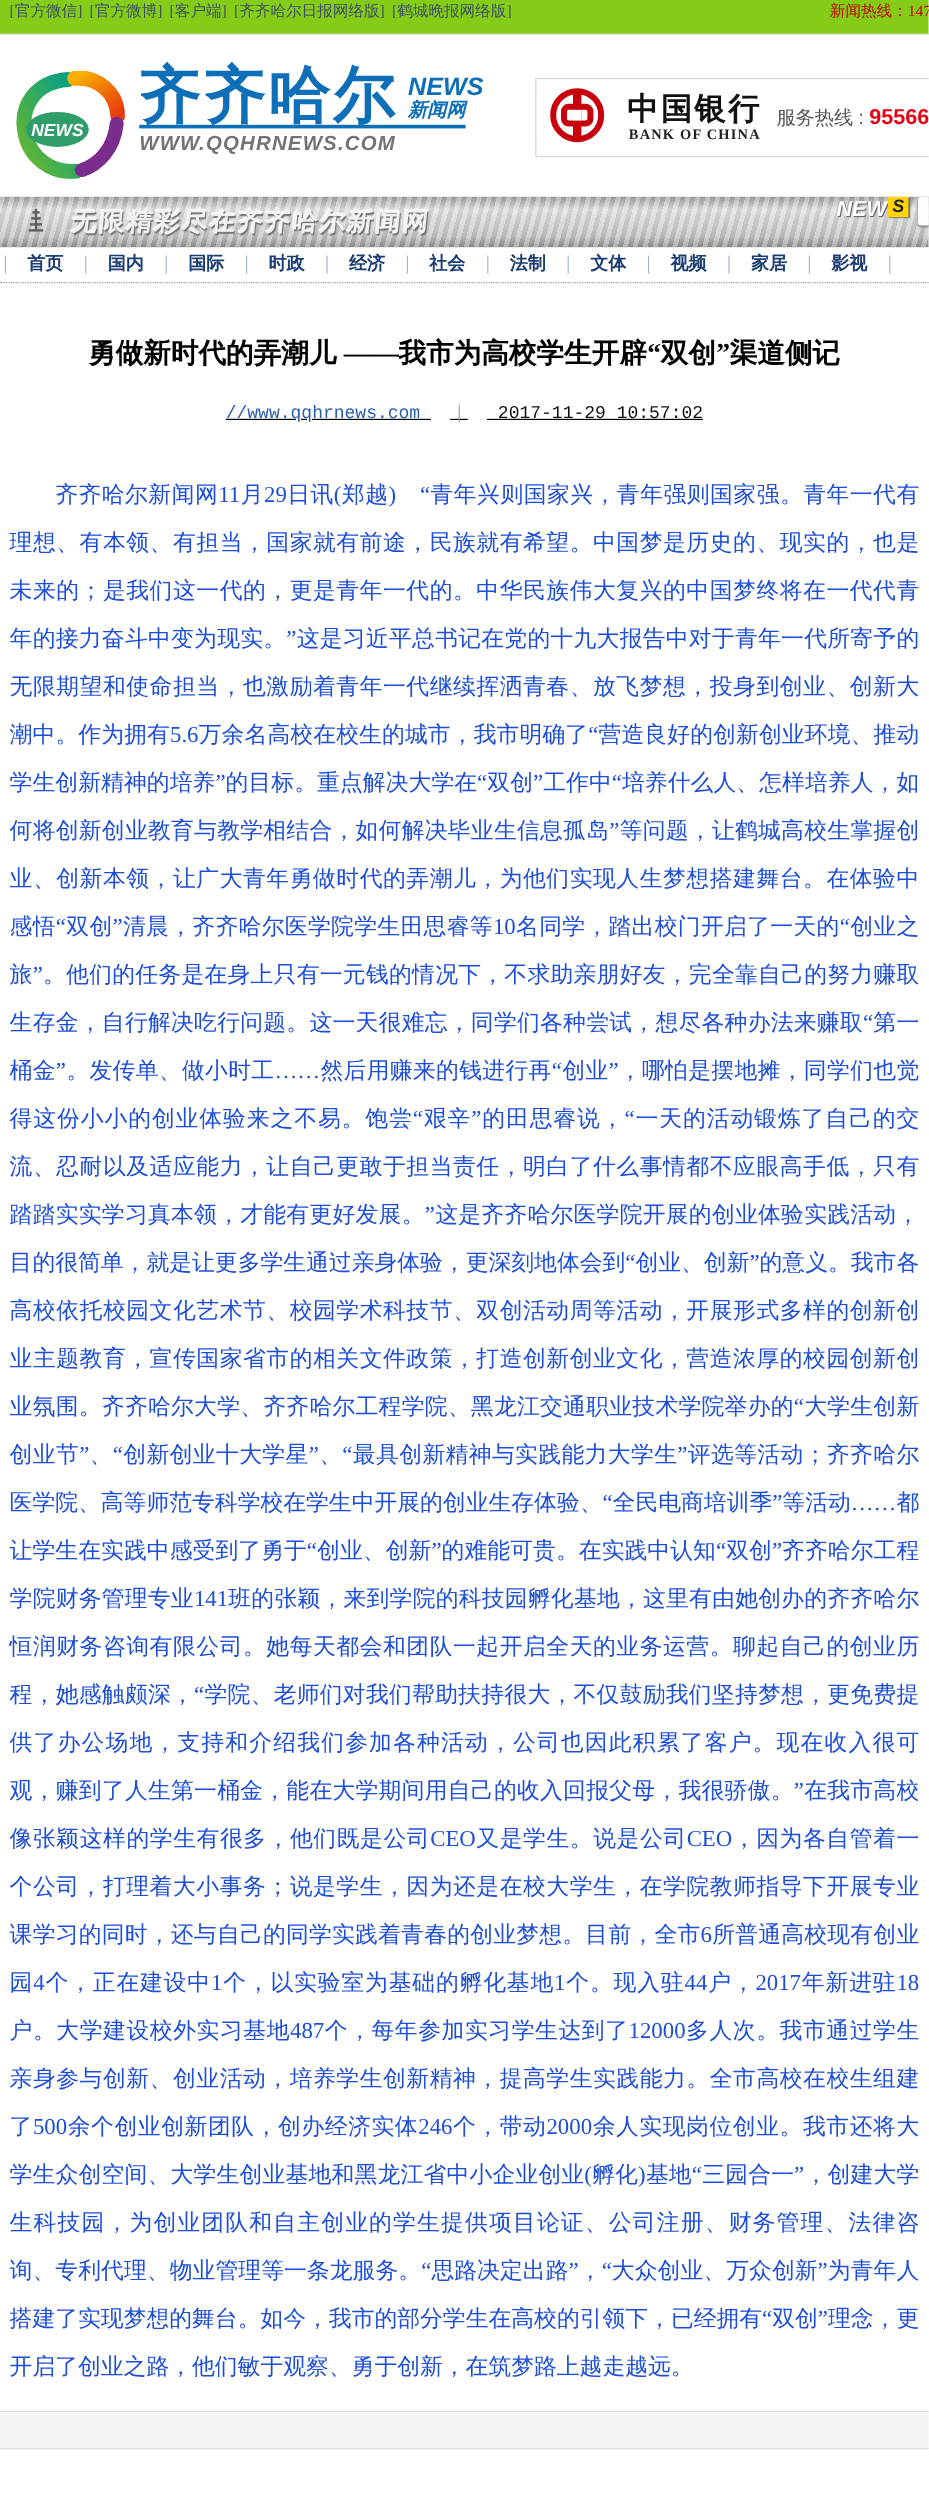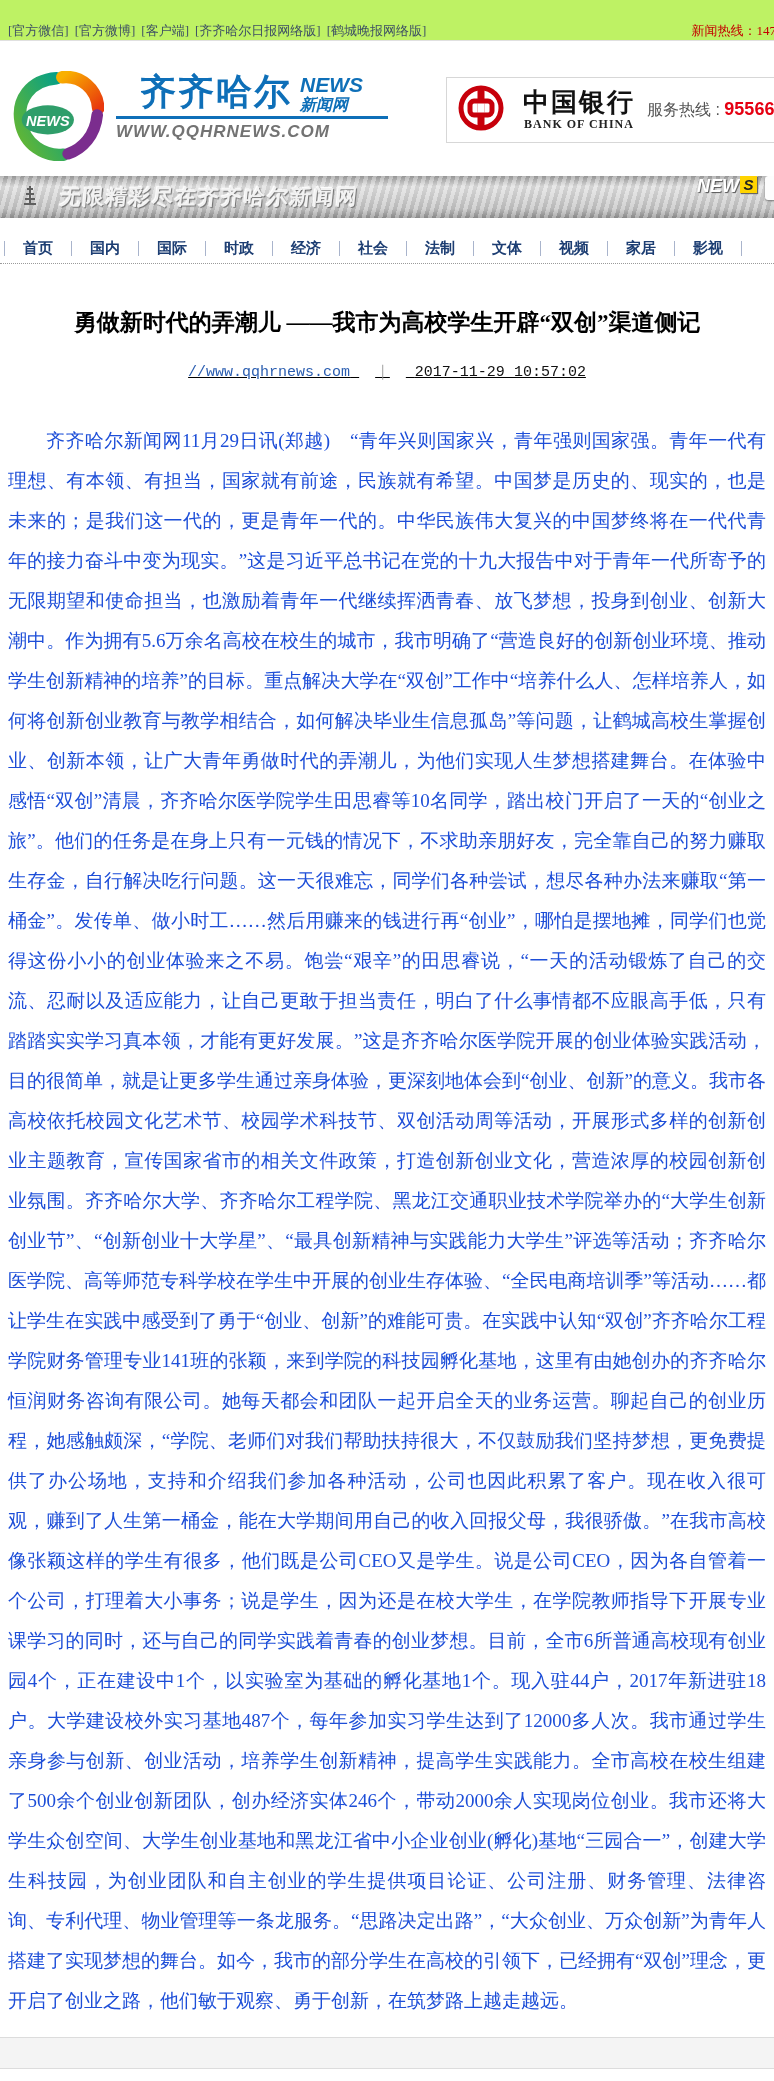--- a/index.html
+++ b/index.html
@@ -1,32 +1,32 @@
 <!DOCTYPE html>
 <html><head>
 <meta charset="utf-8">
 <style>
   html,body{margin:0;padding:0;background:#fff;}
   .page{width:774px;height:2081px;overflow:hidden;position:relative;background:#fff;
         font-family:"Liberation Serif","DejaVu Serif",serif;}
 
   
-  .topbar{height:28px;background:#bef264;border-bottom:1px solid #e0e0e0;
-          display:flex;justify-content:space-between;align-items:flex-end;padding:12px 6px 0 8px;}
+  .topbar{height:28px;background:#84cc16;border-bottom:1px solid #e0e0e0;
+          display:flex;justify-content:space-between;align-items:flex-start;padding:0 6px 0 8px;}
   .topbar-links{display:flex;gap:6px;font-size:13px;color:#3e5064;}
   .topbar-links a{color:#3e5064;text-decoration:none;white-space:nowrap;}
   .hotline{color:#c40000;font-size:13px;white-space:nowrap;margin-right:-8px;}
 
   
   .header{height:135px;position:relative;background:#fff;}
   .logo{position:absolute;left:12px;top:30px;display:flex;align-items:flex-start;cursor:pointer;}
   .logo-text{margin-left:12px;}
   .logo-row1{display:flex;align-items:flex-end;}
   .logo-main{font-family:"Liberation Sans","DejaVu Sans",sans-serif;font-weight:bold;
-             font-size:36px;line-height:42px;color:#0e6fb8;letter-spacing:2px;margin-left:24px;}
+             font-size:52px;line-height:42px;color:#0e6fb8;letter-spacing:2px;}
   .logo-side{margin-left:8px;display:flex;flex-direction:column;line-height:1;
              font-family:"Liberation Sans","DejaVu Sans",sans-serif;color:#0e6fb8;
              font-style:italic;font-weight:bold;}
   .logo-news{font-size:21px;}
   .logo-suffix{font-size:16px;margin-top:2px;}
   .logo-rule{height:3px;background:#0e6fb8;margin-top:3px;width:272px;}
   .logo-url{font-family:"Liberation Sans","DejaVu Sans",sans-serif;font-style:italic;font-weight:bold;
             font-size:17px;color:#737373;letter-spacing:1px;margin-top:3px;}
 
   .boc-ad{position:absolute;right:-28px;top:36px;width:334px;height:64px;border:1px solid #d7d7d7;
@@ -50,21 +50,21 @@
   .banner-right{position:absolute;right:2px;top:0;height:100%;display:flex;align-items:flex-start;z-index:1;}
   .bn-new{font-family:"Liberation Sans","DejaVu Sans",sans-serif;font-style:italic;font-weight:bold;
           font-size:18px;color:#fff;text-shadow:1px 1px 1px #555;}
   .bn-s{display:inline-block;width:17px;height:17px;background:#ffd400;color:#222;font-weight:bold;
         font-style:italic;font-size:15px;line-height:17px;text-align:center;margin-left:1px;
         font-family:"Liberation Sans","DejaVu Sans",sans-serif;box-shadow:1px 1px 1px #666;}
   .bn-box{width:15px;height:24px;background:#fdfdfd;border-radius:3px;margin-left:8px;margin-right:-8px;
           box-shadow:0 1px 2px #777;}
 
   
-  .nav{height:29px;display:flex;align-items:center;border-bottom:1px dotted #9a9a9a;background:#fff;margin-top:16px;}
+  .nav{height:29px;display:flex;align-items:center;border-bottom:1px dotted #9a9a9a;background:#fff;}
   .nav-sep{display:inline-block;width:0;height:15px;border-left:1px solid #a9b4cc;margin-left:4px;}
   .nav-item{display:inline-block;padding:0 0;margin:0 0;width:66px;text-align:center;
             color:#1d3e73;font-size:15px;font-weight:bold;text-decoration:none;
             border-right:1px solid #a9b4cc;line-height:15px;cursor:pointer;}
   .nav-item:last-child{border-right:1px solid #a9b4cc;}
 
   
   .breadcrumb{margin:53px 0 0 10px;font-size:14px;color:#333;}
   .bc-label{color:#333;letter-spacing:1px;}
   .bc-sep{color:#5a7ab0;margin:0 10px;}

